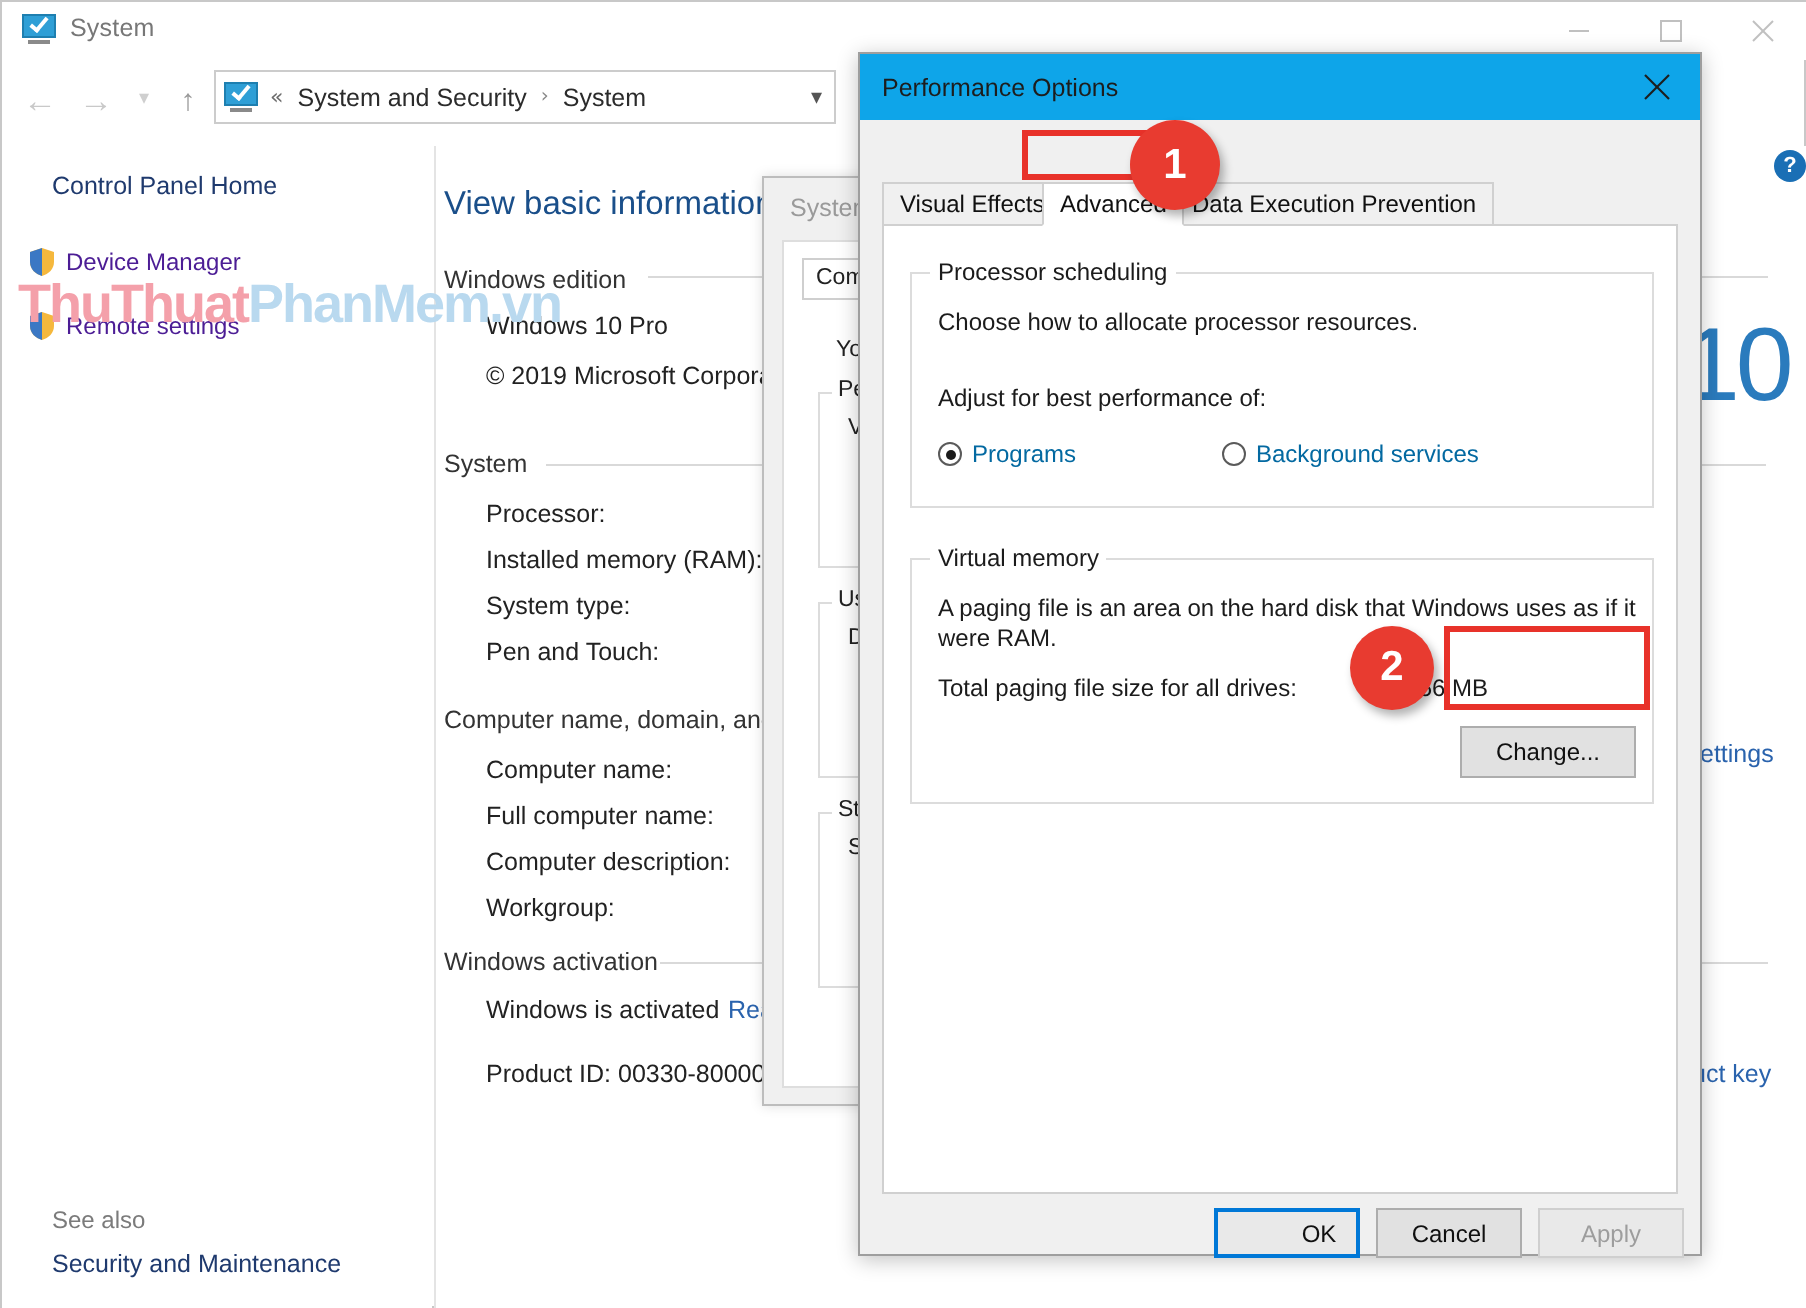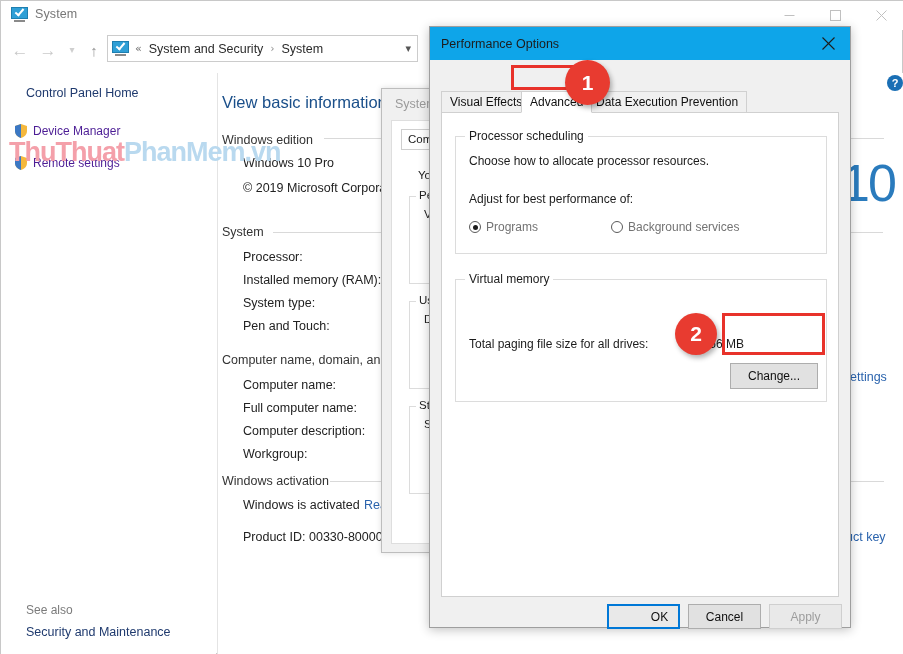--- a/index.html
+++ b/index.html
@@ -308,21 +308,21 @@
   .radio {
     width: 12px; height: 12px; border-radius: 50%;
     border: 1px solid #5a5a5a; background: #ffffff;
     position: relative; flex: none;
   }
   .radio.checked::after {
     content: ''; position: absolute;
     left: 2.5px; top: 2.5px; width: 5px; height: 5px;
     border-radius: 50%; background: #1b1b1b;
   }
-  .radio-label { margin-left: 5px; font-size: 12px; color: #737373; white-space: nowrap; }
+  .radio-label { margin-left: 5px; font-size: 12px; color: #0369a1; white-space: nowrap; }
 
   .btn {
     position: absolute;
     background: #e1e1e1;
     border: 1px solid #adadad;
     font-size: 12px; color: #101010;
     display: flex; align-items: center; justify-content: center;
     font-family: "Liberation Sans", sans-serif;
   }
   .btn.default {
@@ -534,20 +534,21 @@
             <span class="radio-label">Programs</span>
           </div>
           <div class="radio-row" style="left:155px; top:83px;">
             <span class="radio"></span>
             <span class="radio-label">Background services</span>
           </div>
         </div>
 
         <div class="groupbox" style="left:13px; top:166px; width:372px; height:123px;">
           <div class="gb-title">Virtual memory</div>
+          <div class="gb-text" style="left:13px; top:17px; width:350px;">A paging file is an area on the hard disk that Windows uses as if it were RAM.</div>
           <div class="gb-text" style="left:13px; top:57px;">Total paging file size for all drives:</div>
           <div class="gb-text" style="left:240px; top:57px;">3456 MB</div>
           <div class="btn" style="left:274px; top:83px; width:88px; height:26px;">Change...</div>
         </div>
 
       </div>
 
       <div class="btn default" style="left:177px; top:544px; width:73px; height:25px;padding-left:32px;">OK</div>
       <div class="btn" style="left:258px; top:544px; width:73px; height:25px;">Cancel</div>
       <div class="btn disabled" style="left:339px; top:544px; width:73px; height:25px;">Apply</div>

